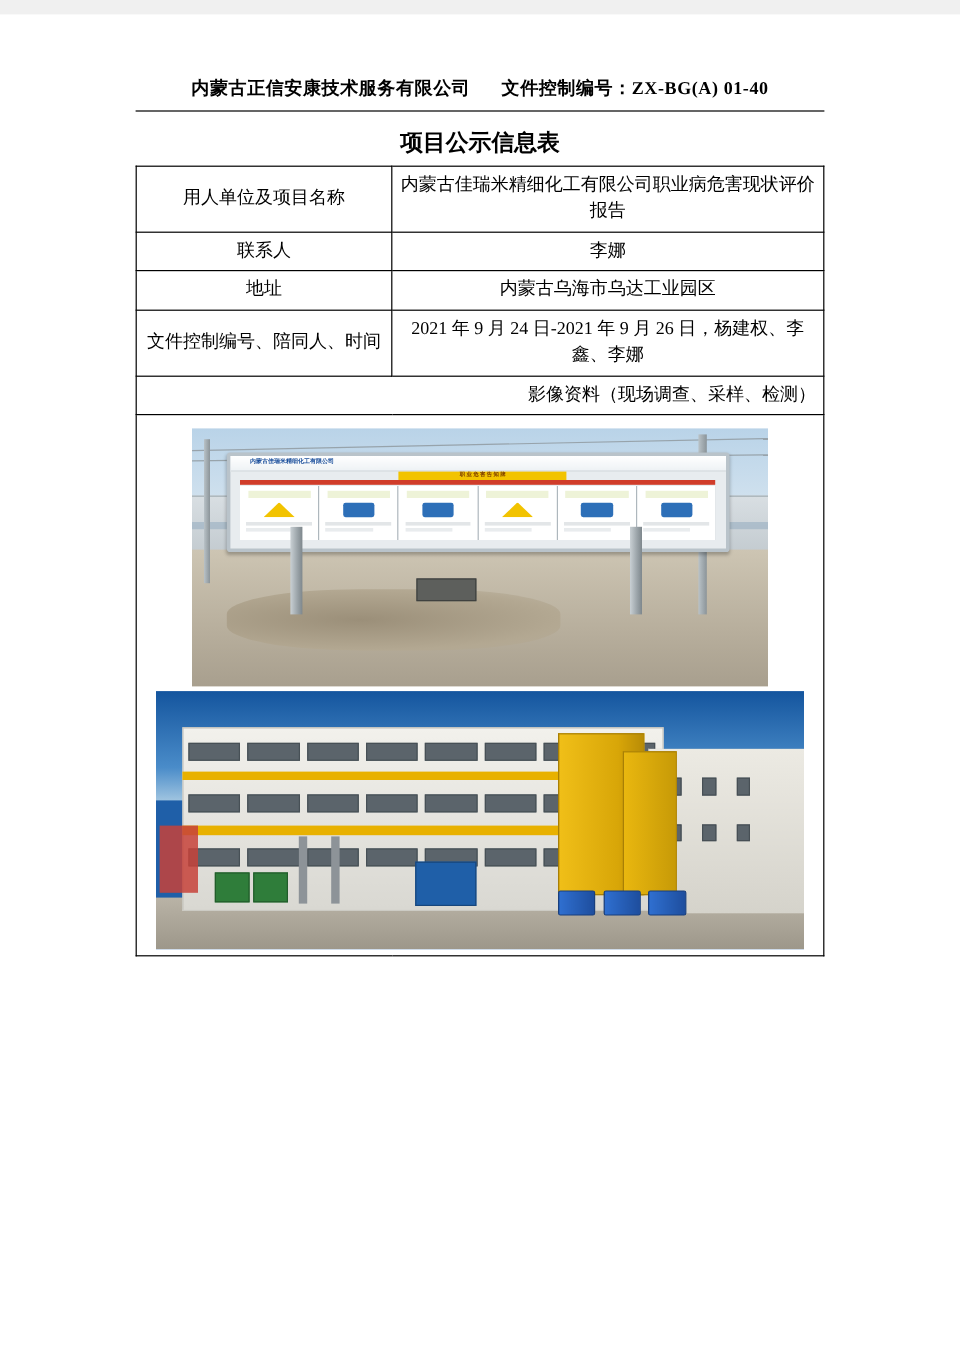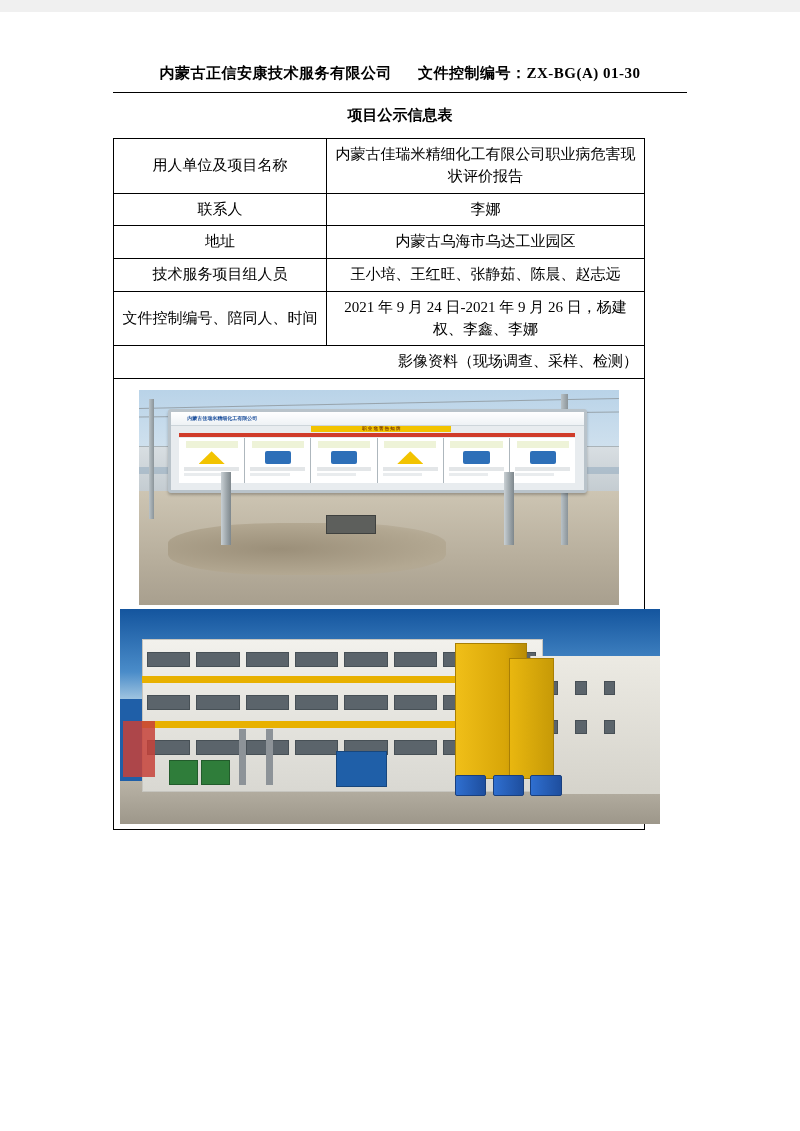--- a/index.html
+++ b/index.html
@@ -39,28 +39,28 @@
     top: 80px;
     width: 574px;
     border-bottom: 1.5px solid #000;
   }
   .doc-title {
     position: absolute;
     left: 0;
     top: 94px;
     width: 800px;
     text-align: center;
-    font-size: 15px;
+    font-size: 19px;
     font-weight: bold;
   }
   table.main {
     position: absolute;
     left: 113px;
     top: 126px;
-    width: 532px;
+    width: 574px;
     border-collapse: collapse;
     table-layout: fixed;
   }
   table.main td {
     border: 1px solid #000;
     padding: 5px 6px;
     font-size: 15px;
     line-height: 1.45;
     vertical-align: middle;
   }
@@ -287,43 +287,39 @@
     height: 28px;
   }
 </style>
 </head>
 <body>
 
 <div class="page">
 
   <div class="header">
     <span class="company">内蒙古正信安康技术服务有限公司</span>
-    <span>文件控制编号：ZX-BG(A) 01-30</span>
+    <span>文件控制编号：ZX-BG(A) 01-40</span>
   </div>
   <div class="header-rule"></div>
 
   <div class="doc-title">项目公示信息表</div>
 
   <table class="main">
     <tbody>
       <tr>
         <td class="label">用人单位及项目名称</td>
         <td class="value">内蒙古佳瑞米精细化工有限公司职业病危害现状评价报告</td>
       </tr>
       <tr>
         <td class="label">联系人</td>
         <td class="value">李娜</td>
       </tr>
       <tr>
         <td class="label">地址</td>
         <td class="value">内蒙古乌海市乌达工业园区</td>
-      </tr>
-      <tr>
-        <td class="label">技术服务项目组人员</td>
-        <td class="value">王小培、王红旺、张静茹、陈晨、赵志远</td>
       </tr>
       <tr>
         <td class="label">文件控制编号、陪同人、时间</td>
         <td class="value">2021 年 9 月 24 日-2021 年 9 月 26 日，杨建权、李鑫、李娜</td>
       </tr>
       <tr>
         <td class="section" colspan="2">影像资料（现场调查、采样、检测）</td>
       </tr>
       <tr>
         <td class="media" colspan="2">

